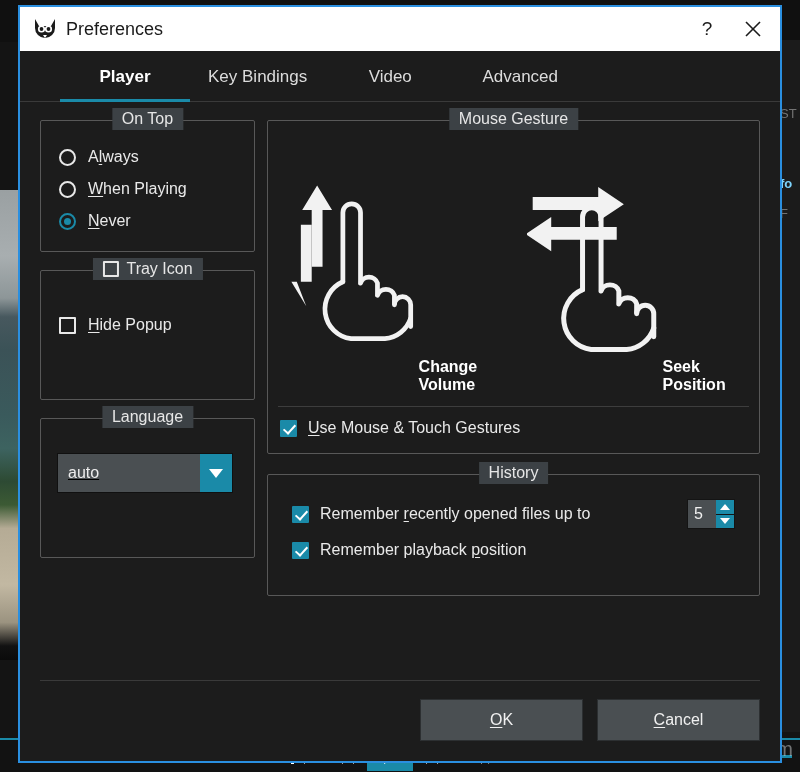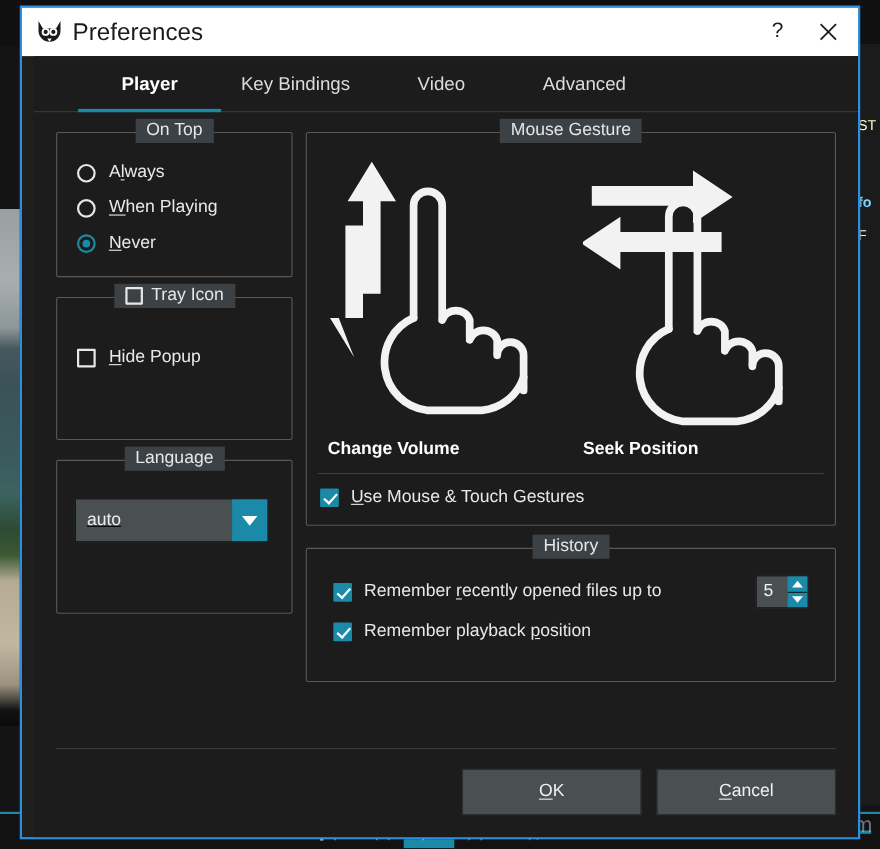--- a/index.html
+++ b/index.html
@@ -40,21 +40,21 @@
   .bg-panel-right {
     position: absolute;
     right: 0; top: 40px;
     width: 22px; bottom: 40px;
     background: #1b1b1b;
   }
   .bg-text {
     position: absolute;
     right: 2px;
     font-size: 13px;
-    color: #fef9c3;
+    color: #737373;
     white-space: nowrap;
     overflow: hidden;
     width: 18px;
   }
   .bg-text.t1 { top: 66px; }
   .bg-text.t2 { top: 136px; color: #7dd3fc; font-weight: bold; }
   .bg-text.t3 { top: 166px; }
 
   .bg-topbar {
     position: absolute; left: 0; right: 0; top: 0; height: 42px;
@@ -103,38 +103,37 @@
   }
   .titlebar {
     height: 44px;
     background: #ffffff;
     display: flex; align-items: center;
     padding: 0 4px 0 12px;
     flex: none;
   }
   .title-icon { width: 26px; height: 24px; flex: none; margin-right: 8px; }
   .title-text {
-    font-size: 22px; color: #1b1b1b;
+    font-size: 18px; color: #1b1b1b;
     flex: 1 1 auto;
   }
   .title-btn {
     width: 46px; height: 42px;
     display: flex; align-items: center; justify-content: center;
     color: #1b1b1b;
     font-size: 19px;
     cursor: default;
   }
   .title-btn svg { display: block; }
 
   .dialog-body {
     flex: 1 1 auto;
     background: #1c1c1c;
     display: flex; flex-direction: column;
     padding: 0;
-    margin-left: 11px;
   }
 
   
   .tabbar {
     display: flex;
     padding: 0 40px;
     border-bottom: 1px solid #3a3a3a;
     flex: none;
   }
   .tab {
@@ -234,21 +233,21 @@
     border-left: 7px solid transparent;
     border-right: 7px solid transparent;
     border-top: 9px solid #ffffff;
   }
 
   
   .gesture-area {
     display: flex; padding: 18px 8px 0 8px;
     justify-content: space-around;
   }
-  .gesture-cell { display: flex; flex-direction: column; align-items: flex-start; width: 210px; }
+  .gesture-cell { display: flex; align-items: flex-end; width: 210px; }
   .gesture-caption {
     font-size: 16px; color: #ffffff; font-weight: bold;
     margin-top: 6px;
   }
   .divider { height: 1px; background: #3d3d3d; margin: 12px 10px 0; }
   .gest-check { display: flex; align-items: center; gap: 11px; padding: 12px 12px 16px; cursor: default; }
   .gest-check .optlabel { font-size: 16px; }
 
   
   .hist-row { display: flex; align-items: center; gap: 11px; padding: 6px 10px; cursor: default; }

